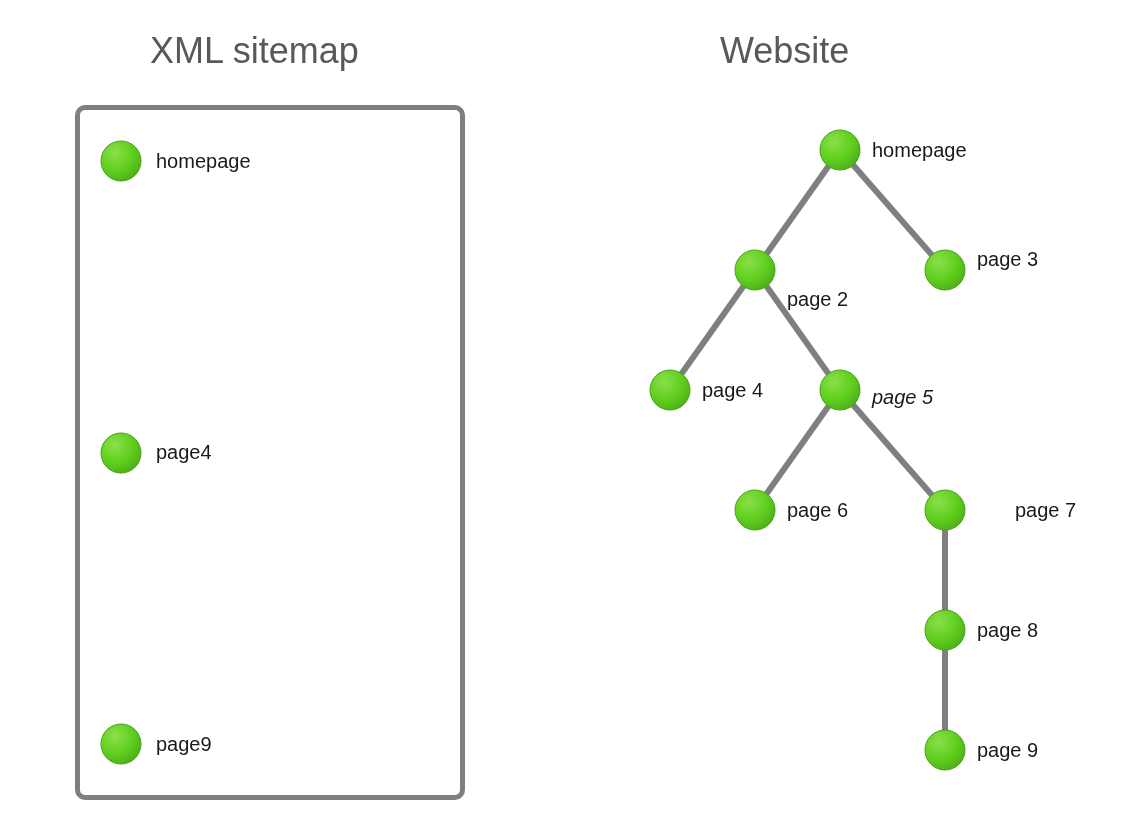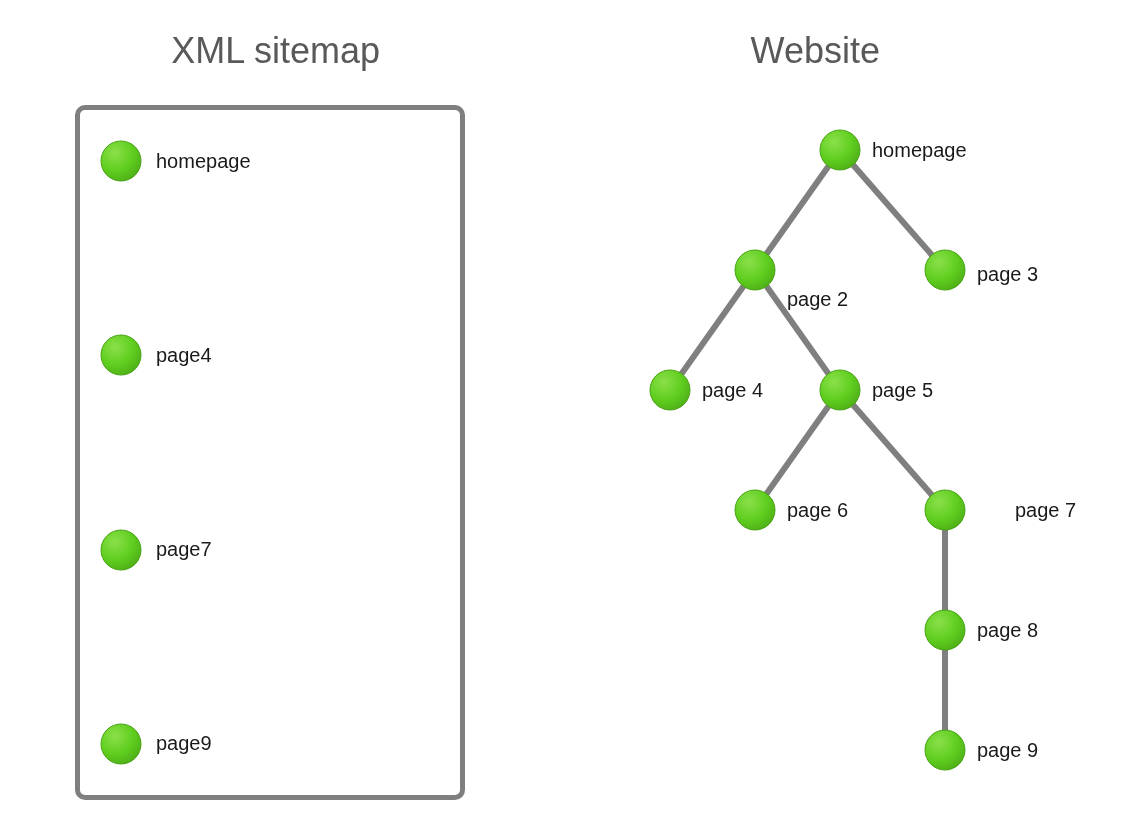--- a/index.html
+++ b/index.html
@@ -13,21 +13,21 @@
   }
   .canvas {
     position: relative;
     width: 1147px;
     height: 840px;
   }
   .title {
     position: absolute;
     font-size: 36px;
     color: #595959;
-    text-align: right;
+    text-align: left;
   }
   .sitemap-box {
     position: absolute;
     border: 5px solid #7f7f7f;
     border-radius: 10px;
     box-sizing: border-box;
   }
   .sitemap-list {
     position: absolute;
     left: 20px;
@@ -97,35 +97,20 @@
               </defs>
               <circle cx="21" cy="21" r="20" fill="url(#g3)" stroke="#4aa317" stroke-width="1"></circle>
             </svg>
           </span>
           <span class="item-label">page4</span>
         </div>
         <div class="sitemap-item">
           <span>
             <svg width="42" height="42" class="dot-svg">
               <defs>
-                <radialGradient id="g6" cx="35%" cy="30%" r="75%">
-                  <stop offset="0%" stop-color="#8be04a"></stop>
-                  <stop offset="60%" stop-color="#5fce1e"></stop>
-                  <stop offset="100%" stop-color="#4fb018"></stop>
-                </radialGradient>
-              </defs>
-              <circle cx="21" cy="21" r="20" fill="url(#g6)" stroke="#4aa317" stroke-width="1"></circle>
-            </svg>
-          </span>
-          <span class="item-label">page7</span>
-        </div>
-        <div class="sitemap-item">
-          <span>
-            <svg width="42" height="42" class="dot-svg">
-              <defs>
                 <radialGradient id="g8" cx="35%" cy="30%" r="75%">
                   <stop offset="0%" stop-color="#8be04a"></stop>
                   <stop offset="60%" stop-color="#5fce1e"></stop>
                   <stop offset="100%" stop-color="#4fb018"></stop>
                 </radialGradient>
               </defs>
               <circle cx="21" cy="21" r="20" fill="url(#g8)" stroke="#4aa317" stroke-width="1"></circle>
             </svg>
           </span>
           <span class="item-label">page9</span>
@@ -212,23 +197,23 @@
             <stop offset="0%" stop-color="#8be04a"></stop>
             <stop offset="60%" stop-color="#5fce1e"></stop>
             <stop offset="100%" stop-color="#4fb018"></stop>
           </radialGradient>
         </defs>
         <circle cx="355" cy="640" r="20" fill="url(#tg8)" stroke="#4aa317" stroke-width="1"></circle>
       </svg>
     <div id="tree-labels">
         <div class="tree-label" style="left: 282px; top: 29px;">homepage</div>
         <div class="tree-label" style="left: 197px; top: 149px; margin-top: 29px;">page 2</div>
-        <div class="tree-label" style="left: 387px; top: 153px;">page 3</div>
+        <div class="tree-label" style="left: 387px; top: 138px;">page 3</div>
         <div class="tree-label" style="left: 112px; top: 269px;">page 4</div>
-        <div class="tree-label" style="left: 282px; top: 269px;">page 5</div>
+        <div class="tree-label" style="left: 282px; top: 276px; font-style: italic;">page 5</div>
         <div class="tree-label" style="left: 197px; top: 389px;">page 6</div>
         <div class="tree-label" style="left: 387px; top: 389px; margin-left: 38px;">page 7</div>
         <div class="tree-label" style="left: 387px; top: 509px;">page 8</div>
         <div class="tree-label" style="left: 387px; top: 629px;">page 9</div>
       </div>
   </div>
 
 </div>
 
 </body></html>

